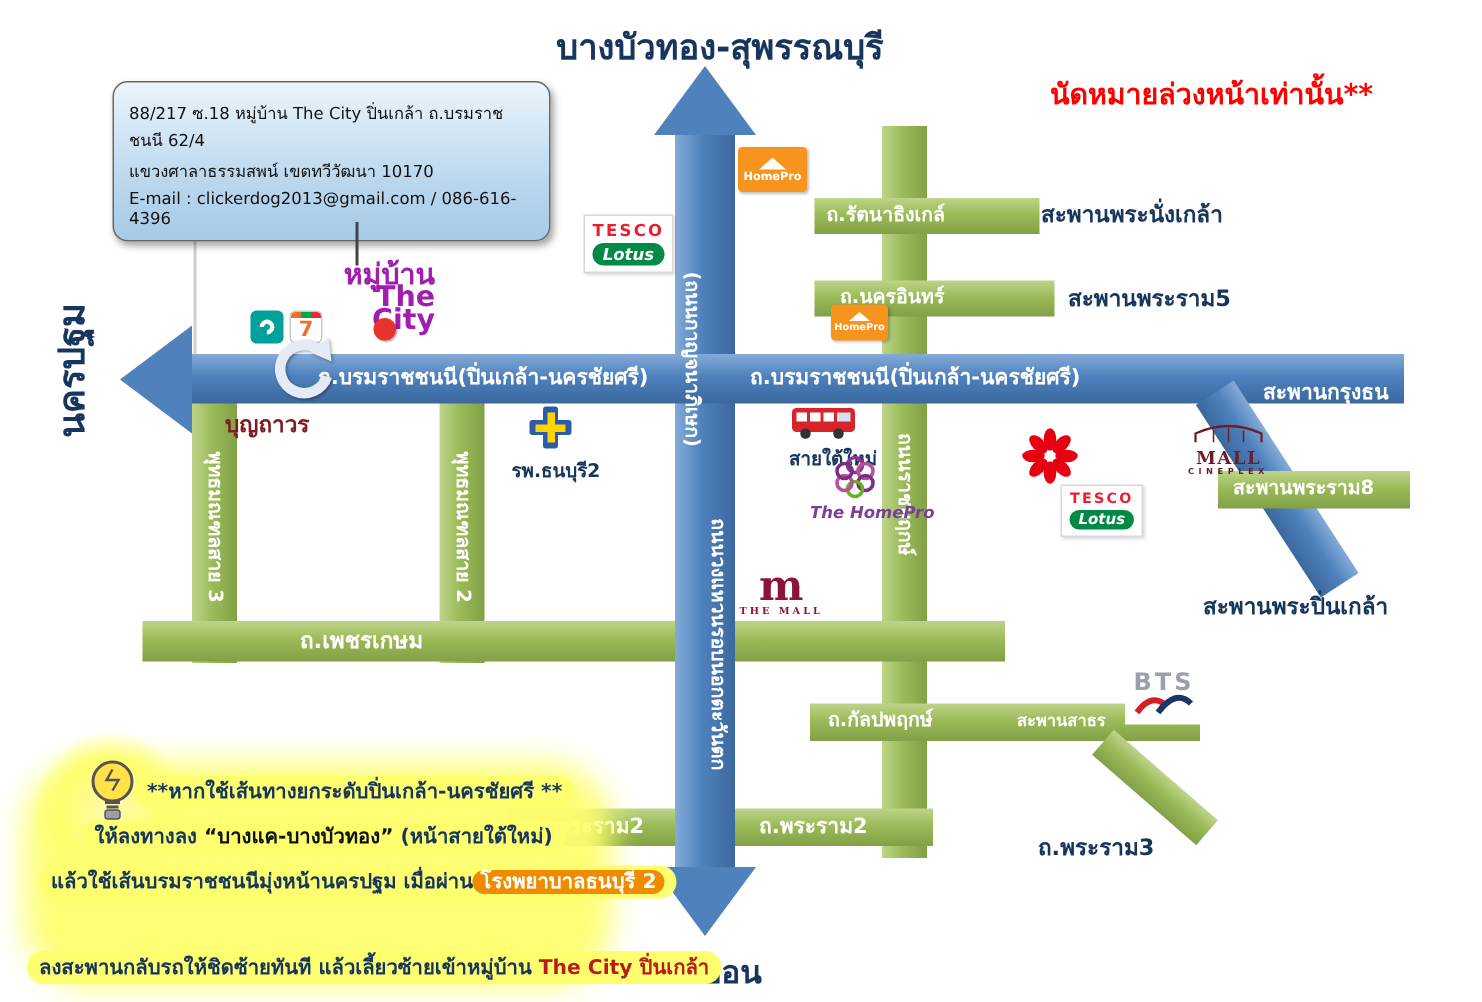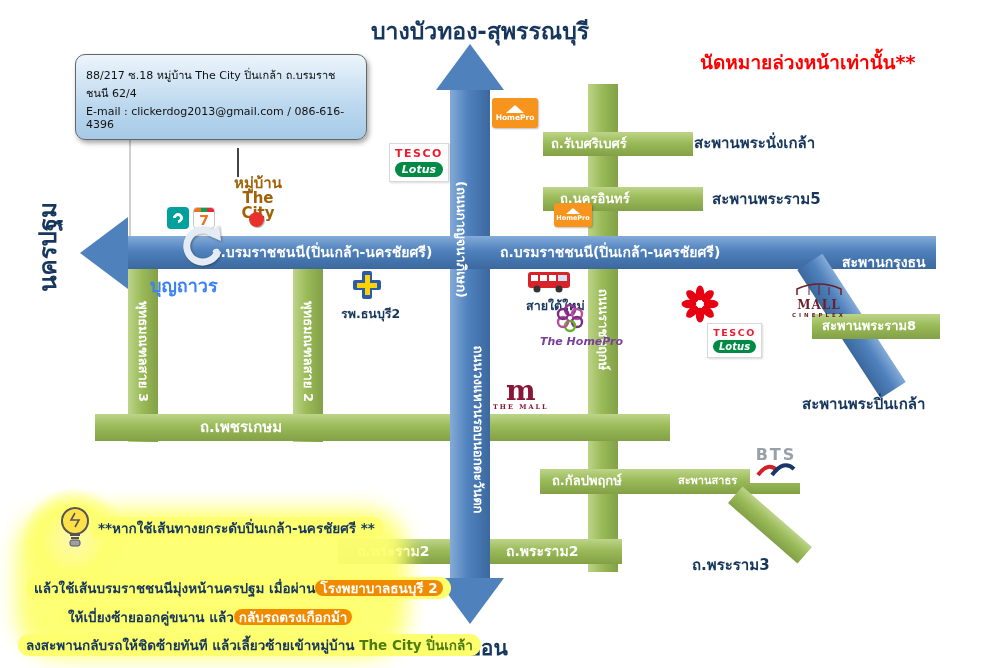--- a/index.html
+++ b/index.html
@@ -55,32 +55,32 @@
   .hosp .y2 { position:absolute; left:5px; top:12.5px; width:20px; height:5px; background:#ffd200; }
   .mall { position:absolute; text-align:center; color:#8a1538; font-family:"DejaVu Serif","Liberation Serif",serif; z-index:4; }
   .mall .m { font-size:28px; font-weight:bold; line-height:24px; display:block; }
   .mall .t { font-size:6.5px; letter-spacing:2px; font-weight:bold; display:block;text-align:right; }
   .major { position:absolute; text-align:center; color:#6b1f2a; z-index:4; }
   .major .mj { font-family:"DejaVu Serif","Liberation Serif",serif; font-weight:bold; font-size:12px; letter-spacing:1px; display:block; line-height:13px; }
   .major .cp { font-size:5.5px; letter-spacing:3px; font-weight:bold; display:block; }
   .btsbox { position:absolute; text-align:center; background:#fff; padding:2px 4px; z-index:4; }
   .btsbox .g { color:#9aa0aa; font-weight:900; font-size:16px; letter-spacing:2px; display:block; line-height:13px; }
   .circlelabel { position:absolute; color:#7a3f98; font-weight:bold; font-style:italic; font-size:11px; z-index:4; white-space:nowrap; }
-  .boon { position:absolute; color:#3b82f6; font-weight:bold; font-size:18px; z-index:4; }
-  .village { position:absolute; left:226px; top:176px; width:64px; text-align:center; color:#a16207; font-weight:bold; font-size:15px; line-height:15px; z-index:4; }
+  .boon { position:absolute; color:#7f1d1d; font-weight:bold; font-size:15px; z-index:4; }
+  .village { position:absolute; left:226px; top:176px; width:64px; text-align:right; color:#a21caf; font-weight:bold; font-size:19px; line-height:15px; z-index:4; }
 
   
   .blob { position:absolute; left:16px; top:508px; width:392px; height:150px; background:#fdff6e; border-radius:45px; filter:blur(10px); opacity:.95; z-index:3; }
   .glow { position:absolute; left:22px; top:488px; width:104px; height:104px; border-radius:50%;
           background:radial-gradient(circle,#fff9b0 0%,#fdff6e 45%,rgba(253,255,110,0) 72%); z-index:3; }
   .noteline { position:absolute; z-index:5; white-space:nowrap; font-size:13.5px; font-weight:bold; color:#17365d;
               background:#fdff6e; border-radius:12px; padding:2px 8px; line-height:18px; }
   .hl { background:#f08b00; color:#fff; border-radius:9px; padding:0 5px; }
   .em-dark { color:#111; }
-  .em-red { color:#4d7c0f; }
+  .em-red { color:#b91c1c; }
 
   .soi { position:absolute; background:#cfcfcf; z-index:0; }
   .connector { position:absolute; background:#444; z-index:5; }
   .uturn { position:absolute; z-index:5; filter:drop-shadow(1px 1px 1px rgba(0,0,0,.35)); }
   .buswrap, .flowerwrap, .bulbwrap { position:absolute; z-index:4; }
 </style>
 </head>
 <body>
 
 <div id="map">
@@ -112,21 +112,21 @@
   <div class="bl" style="left:775px;top:311px;width:153px;height:30px;transform:rotate(57deg);"></div>
 
   <div class="rlab" style="left:212px;top:244px;">ถ.บรมราชชนนี(ปิ่นเกล้า-นครชัยศรี)</div>
   <div class="rlab" style="left:500px;top:244px;">ถ.บรมราชชนนี(ปิ่นเกล้า-นครชัยศรี)</div>
   <div class="rlab" style="left:842px;top:244px;margin-top:10px;">สะพานกรุงธน</div>
   <div class="vlab" style="left:351px;top:232px;width:220px;">(ถนนกาญจนาภิเษก)</div>
   <div class="vlab" style="left:338px;top:422px;width:280px;">ถนนวงแหวนรอบนอกตะวันตก</div>
   <div class="vlab" style="left:58px;top:344px;width:170px;">พุทธมณฑลสาย 3</div>
   <div class="vlab" style="left:223px;top:344px;width:170px;">พุทธมณฑลสาย 2</div>
   <div class="vlab" style="left:523px;top:322px;width:160px;">ถนนราชพฤกษ์</div>
-  <div class="rlab" style="left:551px;top:136px;font-size:13px;">ถ.รัเบศริเบศร์</div>
+  <div class="rlab" style="left:551px;top:136px;font-size:13px;">ถ.รัตนาธิงเกล์</div>
   <div class="rlab" style="left:560px;top:191px;font-size:13px;">ถ.นครอินทร์</div>
   <div class="rlab" style="left:200px;top:419px;font-size:15px;">ถ.เพชรเกษม</div>
   <div class="rlab" style="left:552px;top:473px;font-size:13px;">ถ.กัลปพฤกษ์</div>
   <div class="rlab" style="left:678px;top:473px;font-size:11px;">สะพานสาธร</div>
   <div class="rlab" style="left:822px;top:318px;font-size:13px;z-index:3;">สะพานพระราม8</div>
   <div class="rlab" style="left:357px;top:543px;">ถ.พระราม2</div>
   <div class="rlab" style="left:506px;top:543px;">ถ.พระราม2</div>
 
   <div class="nlab" style="left:694px;top:131px;">สะพานพระนั่งเกล้า</div>
   <div class="nlab" style="left:712px;top:187px;">สะพานพระราม5</div>
@@ -135,20 +135,21 @@
   <div class="nlab" style="left:526px;top:296px;font-size:12.5px;">สายใต้ใหม่</div>
   <div class="nlab" style="left:341px;top:304px;font-size:12.5px;">รพ.ธนบุรี2</div>
   <div class="village">
     <span style="display:block;">หมู่บ้าน</span>
     <span style="display:block;">The City</span>
   </div>
   <div class="boon" style="left:150px;top:271px;">บุญถาวร</div>
 
   <div class="abs infobox">
     <div class="a">88/217 ซ.18 หมู่บ้าน The City ปิ่นเกล้า ถ.บรมราชชนนี 62/4</div>
+    <div class="a">แขวงศาลาธรรมสพน์ เขตทวีวัฒนา 10170</div>
     <div class="a">E-mail : clickerdog2013@gmail.com / 086-616-4396</div>
   </div>
   <div class="connector" style="left:237px;top:148px;width:2px;height:29px;"></div>
 
   <div class="abs gmart" style="left:167px;top:207px;">
       <i></i>
     </div>
   <div class="seven7" style="left:193px;top:207px;">
     <span>7</span>
   </div>
@@ -256,23 +257,23 @@
   <div class="glow"></div>
   <div class="bulbwrap" style="left:52px;top:503px;z-index:5;">
     <svg width="46" height="48" viewBox="0 0 46 48">
       <circle cx="23" cy="18" r="13" fill="#ffe24a" stroke="#555" stroke-width="2"></circle>
       <path d="M23 10 l-4 7 h8 l-4 7" fill="none" stroke="#555" stroke-width="1.6"></path>
       <path d="M18 32 h10 M19 35 h8" stroke="#555" stroke-width="2"></path>
       <rect x="18" y="37" width="10" height="6" rx="2" fill="#9aa0a6" stroke="#555"></rect>
     </svg>
   </div>
   <div class="noteline" style="left:90px;top:517px;">**หากใช้เส้นทางยกระดับปิ่นเกล้า-นครชัยศรี **</div>
+  <div class="noteline" style="left:55px;top:547px;">
+    <span>ให้ลงทางลง </span><span class="em-dark">“บางแค-บางบัวทอง”</span><span> (หน้าสายใต้ใหม่)</span>
+  </div>
   <div class="noteline" style="left:26px;top:577px;">
     <span>แล้วใช้เส้นบรมราชชนนีมุ่งหน้านครปฐม เมื่อผ่าน</span><span class="hl">โรงพยาบาลธนบุรี 2</span>
   </div>
-  <div class="noteline" style="left:60px;top:606px;">
-    <span>ให้เบี่ยงซ้ายออกคู่ขนาน แล้ว</span><span class="hl">กลับรถตรงเกือกม้า</span>
-  </div>
   <div class="noteline" style="left:18px;top:634px;">
     <span>ลงสะพานกลับรถให้ชิดซ้ายทันที แล้วเลี้ยวซ้ายเข้าหมู่บ้าน </span><span class="em-red">The City ปิ่นเกล้า</span>
   </div>
 
 </div>
 
 </body></html>

